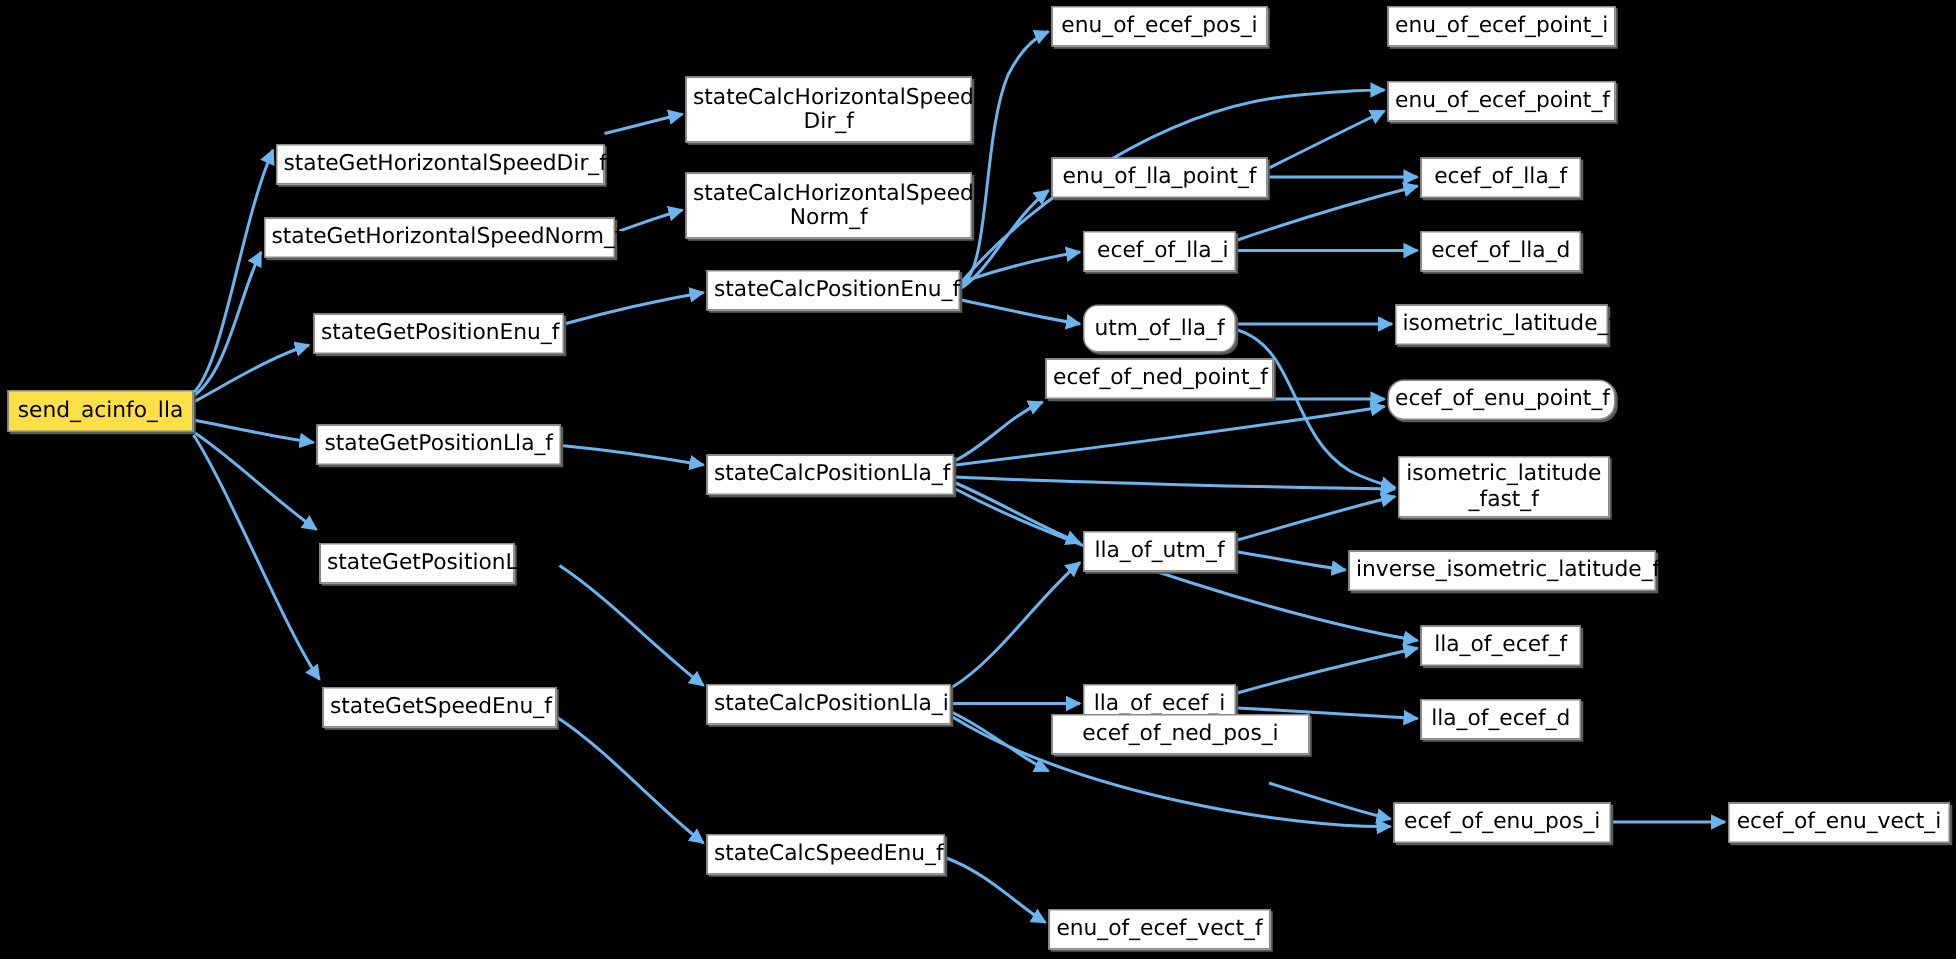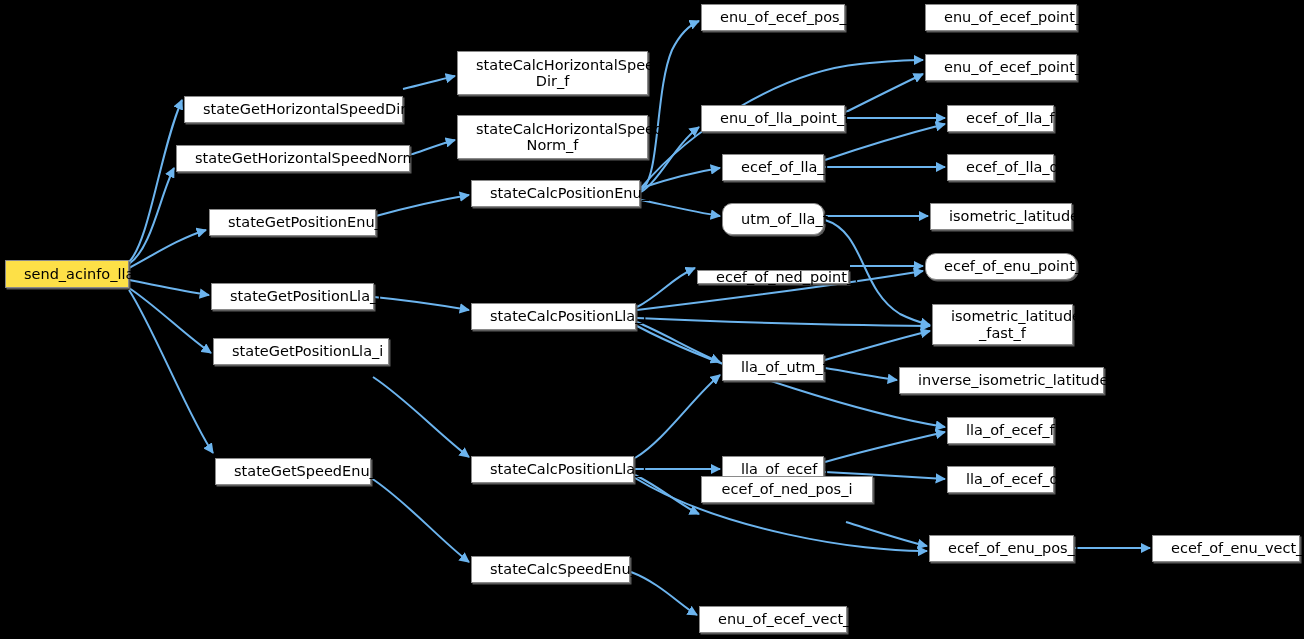--- a/index.html
+++ b/index.html
@@ -19,21 +19,21 @@
     box-shadow:1.5px 1.5px 0 0 #5a5a5a;
     display:flex;
     align-items:center;
     justify-content:center;
     text-align:center;
     color:#000;
     font-size:14.5px;
     line-height:1.12;
     letter-spacing:0px;
     white-space:pre-line;
-    padding:0 18px;
+    padding:0 4px;
   }
   .node-box.current{
     background:#fde047;
   }
   .node-label{display:block;width:100%;}
 </style>
 </head>
 <body>
 
 <div id="canvas-wrap">
@@ -85,35 +85,35 @@
         <path d="M631,572 C660,583 680,605 697,615" fill="none" stroke="#6cb4ee" stroke-width="2" marker-end="url(#arrow)"></path>
         <path d="M1075,548 C1105,548 1130,548 1150,548" fill="none" stroke="#6cb4ee" stroke-width="2" marker-end="url(#arrow)"></path>
       </g>
   </svg>
   <div id="node-layer">
       <div class="node-box current" style="left: 5px; top: 260px; width: 124px; height: 28px;"><span class="node-label">send_acinfo_lla</span></div>
       <div class="node-box" style="left: 184px; top: 96px; width: 219px; height: 27px;"><span class="node-label">stateGetHorizontalSpeedDir_f</span></div>
       <div class="node-box" style="left: 176px; top: 145px; width: 234px; height: 27px;"><span class="node-label">stateGetHorizontalSpeedNorm_f</span></div>
       <div class="node-box" style="left: 209px; top: 209px; width: 167px; height: 27px;"><span class="node-label">stateGetPositionEnu_f</span></div>
       <div class="node-box" style="left: 211px; top: 283px; width: 163px; height: 27px;"><span class="node-label">stateGetPositionLla_f</span></div>
-      <div class="node-box" style="left: 213px; top: 338px; width: 176px; height: 27px;"><span class="node-label">stateGetPositionLla_i</span></div>
+      <div class="node-box" style="left: 213px; top: 362px; width: 130px; height: 27px;"><span class="node-label">stateGetPositionLla_i</span></div>
       <div class="node-box" style="left: 215px; top: 458px; width: 156px; height: 27px;"><span class="node-label">stateGetSpeedEnu_f</span></div>
       <div class="node-box" style="left: 457px; top: 51px; width: 191px; height: 44px;"><span class="node-label">stateCalcHorizontalSpeed
 Dir_f</span></div>
       <div class="node-box" style="left: 457px; top: 115px; width: 191px; height: 44px;"><span class="node-label">stateCalcHorizontalSpeed
 Norm_f</span></div>
       <div class="node-box" style="left: 471px; top: 180px; width: 169px; height: 27px;"><span class="node-label">stateCalcPositionEnu_f</span></div>
       <div class="node-box" style="left: 471px; top: 303px; width: 165px; height: 27px;"><span class="node-label">stateCalcPositionLla_f</span></div>
       <div class="node-box" style="left: 471px; top: 456px; width: 163px; height: 27px;"><span class="node-label">stateCalcPositionLla_i</span></div>
       <div class="node-box" style="left: 471px; top: 556px; width: 159px; height: 27px;"><span class="node-label">stateCalcSpeedEnu_f</span></div>
       <div class="node-box" style="left: 701px; top: 4px; width: 144px; height: 27px;"><span class="node-label">enu_of_ecef_pos_i</span></div>
       <div class="node-box" style="left: 701px; top: 105px; width: 144px; height: 27px;"><span class="node-label">enu_of_lla_point_f</span></div>
       <div class="node-box" style="left: 722px; top: 154px; width: 102px; height: 27px; text-align: right;"><span class="node-label">ecef_of_lla_i</span></div>
       <div class="node-box" style="left: 722px; top: 203px; width: 102px; height: 32px; border-radius: 10px;"><span class="node-label">utm_of_lla_f</span></div>
-      <div class="node-box" style="left: 697px; top: 270px; width: 152px; height: 14px;"><span class="node-label">ecef_of_ned_point_f</span></div>
+      <div class="node-box" style="left: 697px; top: 239px; width: 152px; height: 27px;"><span class="node-label">ecef_of_ned_point_f</span></div>
       <div class="node-box" style="left: 722px; top: 354px; width: 102px; height: 27px;"><span class="node-label">lla_of_utm_f</span></div>
       <div class="node-box" style="left: 722px; top: 456px; width: 102px; height: 27px;"><span class="node-label">lla_of_ecef_i</span></div>
       <div class="node-box" style="left: 701px; top: 476px; width: 172px; height: 27px;"><span class="node-label">ecef_of_ned_pos_i</span></div>
       <div class="node-box" style="left: 699px; top: 606px; width: 148px; height: 27px;"><span class="node-label">enu_of_ecef_vect_f</span></div>
       <div class="node-box" style="left: 925px; top: 4px; width: 152px; height: 27px;"><span class="node-label">enu_of_ecef_point_i</span></div>
       <div class="node-box" style="left: 925px; top: 54px; width: 152px; height: 27px;"><span class="node-label">enu_of_ecef_point_f</span></div>
       <div class="node-box" style="left: 947px; top: 105px; width: 107px; height: 27px;"><span class="node-label">ecef_of_lla_f</span></div>
       <div class="node-box" style="left: 947px; top: 154px; width: 107px; height: 27px;"><span class="node-label">ecef_of_lla_d</span></div>
       <div class="node-box" style="left: 930px; top: 203px; width: 142px; height: 27px;"><span class="node-label">isometric_latitude_f</span></div>
       <div class="node-box" style="left: 925px; top: 253px; width: 152px; height: 27px; border-radius: 11px;"><span class="node-label">ecef_of_enu_point_f</span></div>

